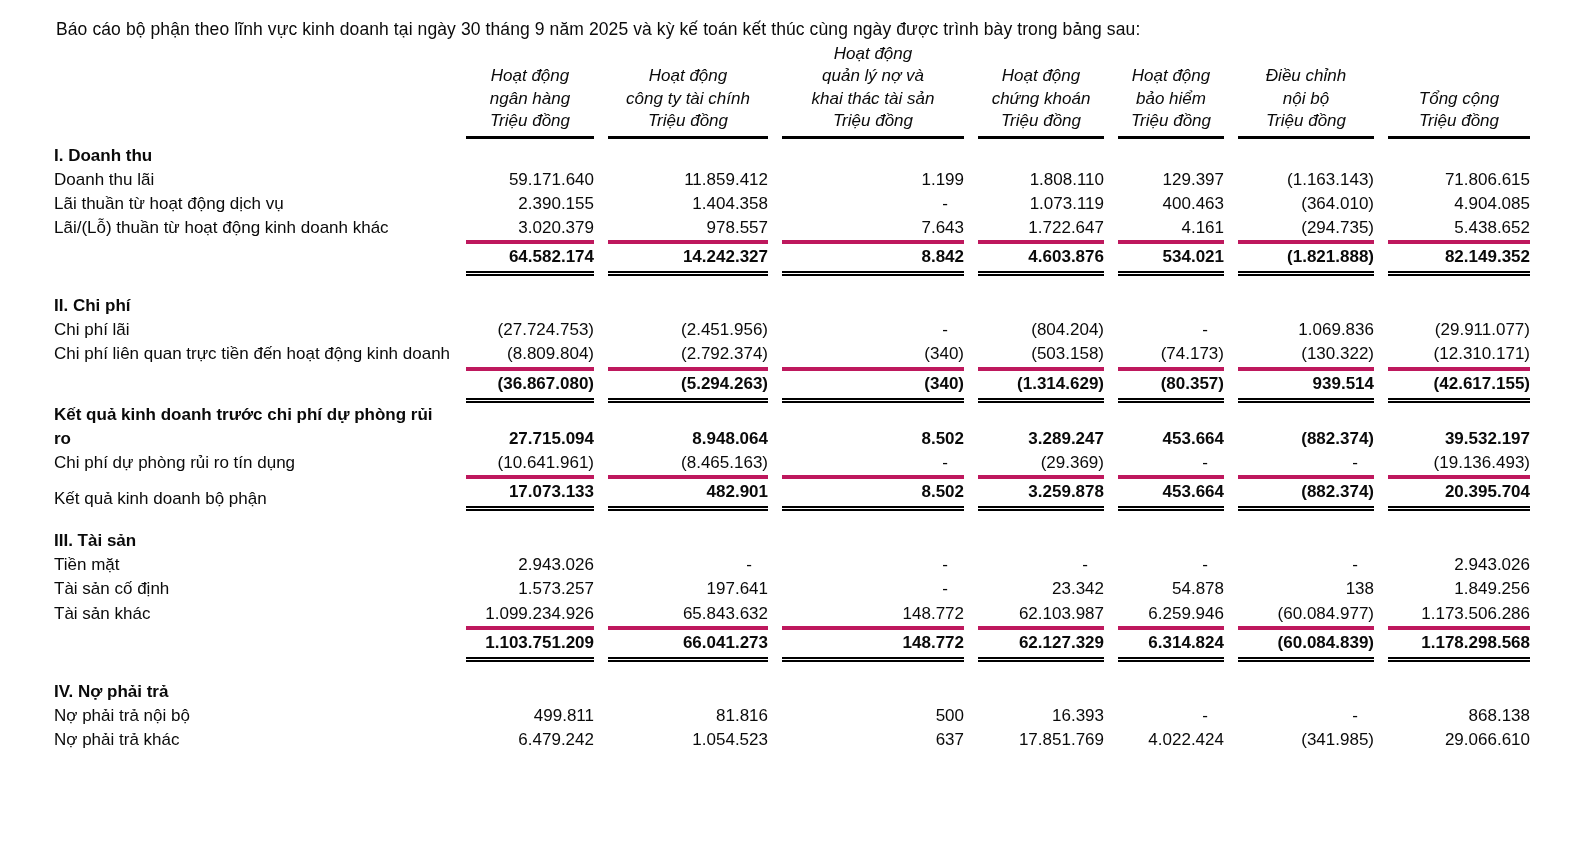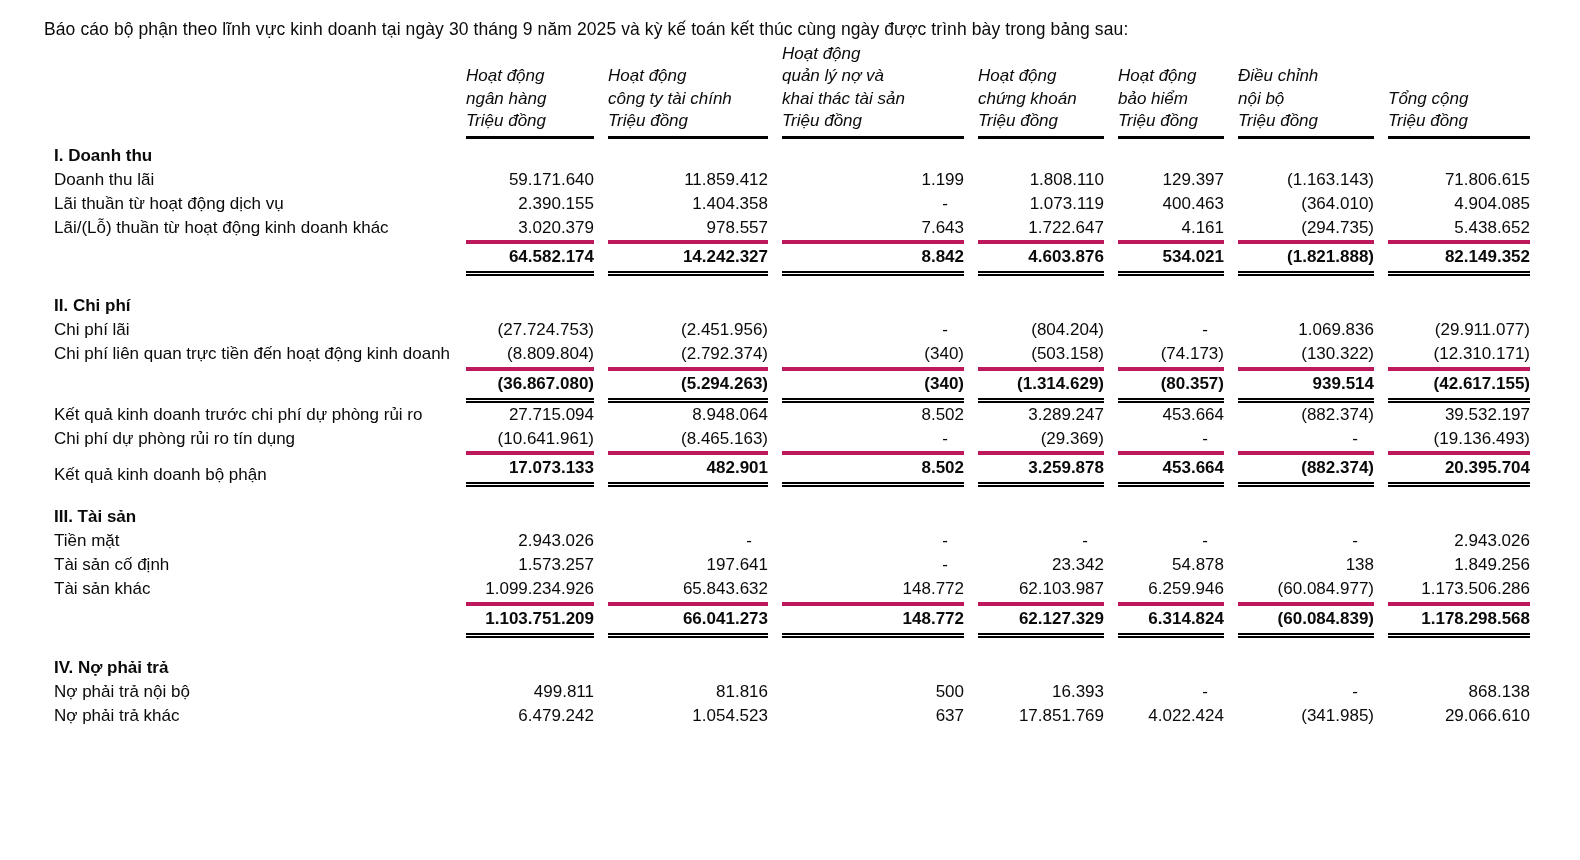--- a/index.html
+++ b/index.html
@@ -2,40 +2,40 @@
 <html><head>
 <meta charset="utf-8">
 <style>
   html,body { margin:0; padding:0; background:#ffffff; color:#000; }
   body { font-family:"Liberation Sans", sans-serif; }
   .page {
     width:1580px; height:860px; box-sizing:border-box;
     background:#ffffff; padding:10px 24px 0 40px; overflow:hidden;
   }
   .title {
-    font-size:17.5px; line-height:1.3; margin:8px 0 2px 4px;
+    font-size:17.5px; line-height:1.3; margin:8px 0 2px 16px;
     letter-spacing:0.1px; color:#0a0a0a;
   }
   table.seg {
     border-collapse:separate; border-spacing:14px 0;
     font-size:17px; color:#0a0a0a; table-layout:fixed;
   }
   th, td { padding:0; }
   thead th {
-    font-style:italic; font-weight:400; text-align:left; vertical-align:bottom;
+    font-style:italic; font-weight:400; text-align:center; vertical-align:bottom;
     border-bottom:3px solid #000; padding-bottom:3px; line-height:1.32;
     white-space:nowrap;
   }
   thead th.label-col { border-bottom:none; }
   tbody td.label { text-align:left; vertical-align:bottom; line-height:1.42; }
   tbody td.val  { text-align:right; vertical-align:bottom; line-height:1.42; white-space:nowrap; }
   tbody td.dash { padding-right:16px; }
   tr.section td { font-weight:700; padding-top:5px; }
   tr.spacer td { height:13px; }
-  tr.row-bold td { font-weight:400;margin-left:6px; }
+  tr.row-bold td { font-weight:700;margin-left:6px; }
   tr.total td.val {
     font-weight:700;
     border-top:4px solid #be185d;
     border-bottom:5px double #000;
     padding-top:1px; padding-bottom:2px;
   }
   tr.total td.label { font-weight:400; }
 </style>
 </head>
 <body>

